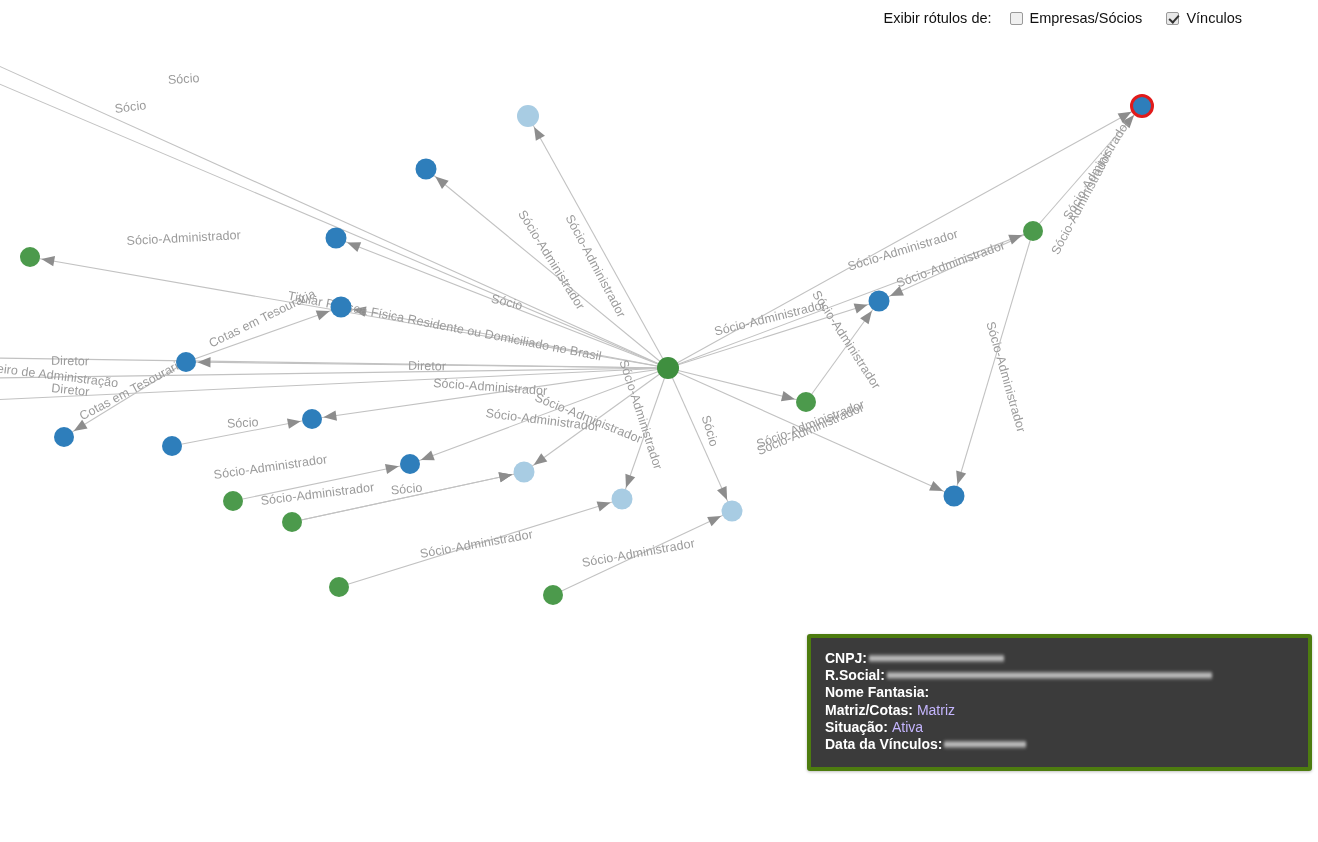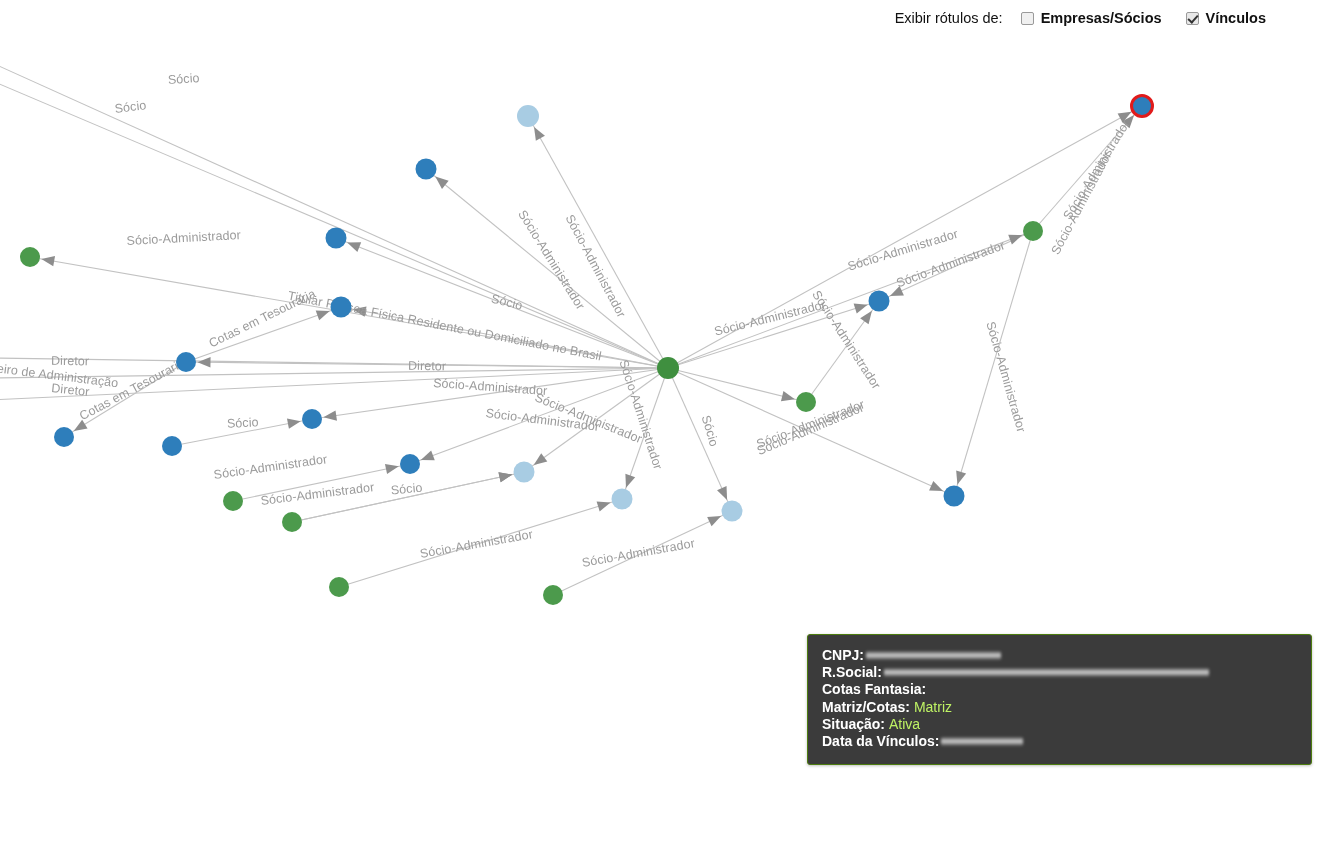--- a/index.html
+++ b/index.html
@@ -23,40 +23,39 @@
   
   #controls {
     position: absolute;
     top: 0;
     left: 0;
     width: 1318px;
     height: 36px;
     display: flex;
     align-items: center;
     justify-content: flex-end;
-    padding-right: 44px;
+    padding-right: 68px;
     box-sizing: border-box;
     font-size: 14.5px;
     color: #1a1a1a;
     z-index: 40;
   }
 
   #controls .ctrl-label {
     color: #111;
     margin-right: 18px;
     white-space: nowrap;
   }
 
   .chk-group {
     display: flex;
     align-items: center;
     margin-right: 24px;
     white-space: nowrap;
     cursor: pointer;
-    font-weight: bold;
   }
   .chk-group:last-child { margin-right: 8px; }
 
   .chk-box {
     width: 13px;
     height: 13px;
     border: 1px solid #9a9a9a;
     border-radius: 2px;
     background: #f0f0f0;
     display: inline-block;
@@ -115,21 +114,21 @@
   }
 
   
   #info-panel {
     position: absolute;
     left: 807px;
     top: 634px;
     width: 505px;
     box-sizing: border-box;
     background: #3b3b3b;
-    border: 1px solid #4d7c0f;
+    border: 4px solid #4d7c0f;
     border-radius: 3px;
     padding: 12px 0 14px 14px;
     color: #ffffff;
     font-size: 14px;
     line-height: 17.2px;
     z-index: 60;
     box-shadow: 0 1px 3px rgba(0,0,0,0.25);
   }
 
   .info-row {
@@ -138,21 +137,21 @@
     height: 17.2px;
   }
 
   .info-key {
     font-weight: bold;
     color: #ffffff;
   }
 
   .info-val {
     font-weight: normal;
-    color: #bef264;
+    color: #c4b5fd;
     margin-left: 4px;
   }
 
   
   .info-val.redacted {
     display: inline-block;
     vertical-align: middle;
     height: 9px;
     margin-left: 2px;
     margin-bottom: 2px;
@@ -311,20 +310,20 @@
         <circle cx="954" cy="496" r="10.5" fill="#2E7EBB" class="node-circle"></circle>
         <circle cx="1033" cy="231" r="10" fill="#4C9A4C" class="node-circle"></circle>
         <circle cx="1142" cy="106" r="10.5" fill="#2E7EBB" class="node-circle selected"></circle>
       </g>
   </svg>
 
   <div id="info-panel">
     <div id="info-rows">
         <div class="info-row"><span class="info-key">CNPJ:</span><span class="info-val redacted" style="width: 135px;"></span></div>
         <div class="info-row"><span class="info-key">R.Social:</span><span class="info-val redacted" style="width: 325px;"></span></div>
-        <div class="info-row"><span class="info-key">Cotas Fantasia:</span></div>
+        <div class="info-row"><span class="info-key">Nome Fantasia:</span></div>
         <div class="info-row"><span class="info-key">Matriz/Cotas:</span><span class="info-val">Matriz</span></div>
         <div class="info-row"><span class="info-key">Situação:</span><span class="info-val">Ativa</span></div>
         <div class="info-row"><span class="info-key">Data da Vínculos:</span><span class="info-val redacted" style="width: 82px;"></span></div>
       </div>
   </div>
 
 </div>
 
 </body></html>

